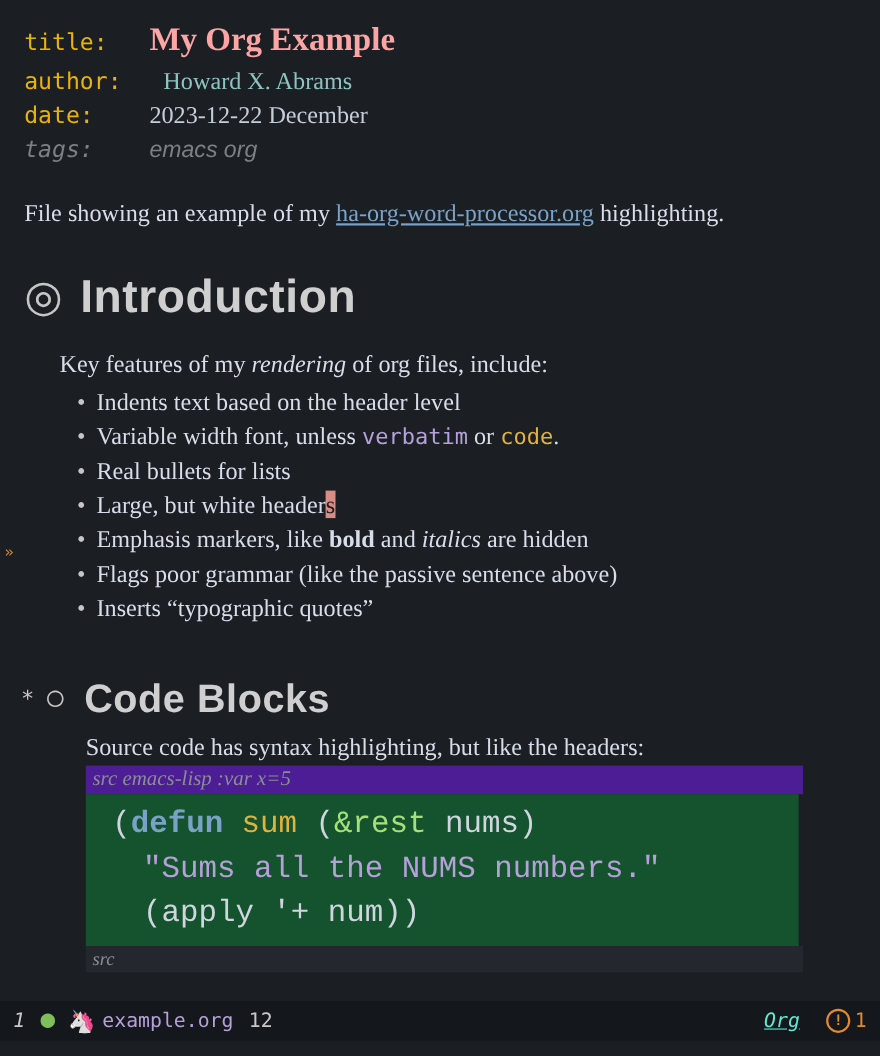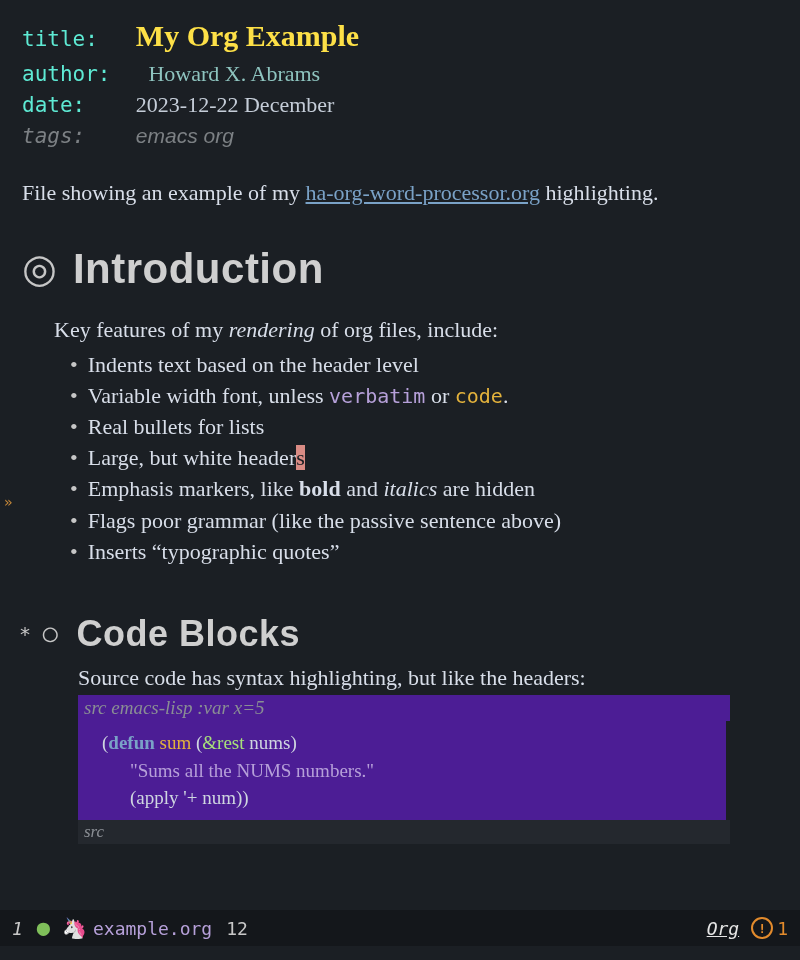--- a/index.html
+++ b/index.html
@@ -16,24 +16,24 @@
     padding: 14px 22px 0 22px;
     box-sizing: border-box;
     height: 908px;
     position: relative;
   }
   .meta-line {
     font-family: 'Menlo', 'Consolas', monospace;
     font-size: 21px;
     line-height: 1.45;
   }
-  .meta-key { color: #5eead4; text-align: right; }
+  .meta-key { color: #eab308; text-align: right; }
   .meta-key-italic { color: #7c8084; font-style: italic; }
   .title-val {
-    color: #fde047;
+    color: #fca5a5;
     font-weight: 700;
     font-size: 30px;
     font-family: Georgia, serif;
   }
   .author-val { color: #8ec4bf; font-family: Georgia, serif; font-size: 22px; }
   .date-val { color: #c5cdd8; font-family: Georgia, serif; font-size: 22px; }
   .tags-val { color: #7c8084; font-style: italic; font-family: Liberation Sans, sans-serif; font-size: 21px; }
   .body-text {
     font-size: 22px;
     line-height: 1.4;
@@ -112,23 +112,23 @@
   .src-header {
     font-family: Georgia, serif;
     font-style: italic;
     color: #8a8e94;
     font-size: 19px;
     background: #4c1d95;
     padding: 2px 6px;
     width: 640px;
   }
   .src-body {
-    background: #4c1d95;
-    font-family: Liberation Serif, serif;
-    font-size: 19px;
+    background: #14532d;
+    font-family: Liberation Mono, monospace;
+    font-size: 28px;
     padding: 8px 14px 8px 24px;
     width: 610px;
     line-height: 1.45;
   }
   .kw { color: #7aa2c7; font-weight: 600; }
   .fn { color: #e3b23c; }
   .amp { color: #a7e07a; }
   .str { color: #b6a0d9; }
   .sym { color: #cfd6e0; }
   .src-footer {
@@ -154,21 +154,21 @@
     font-size: 18px;
     padding: 0 12px;
     box-sizing: border-box;
   }
   .ml-win { color: #c8c8c8; font-style: italic; margin-right: 14px; }
   .ml-dot { color: #7fbf5a; font-size: 22px; margin-right: 12px; line-height: 0; }
   .ml-uni { color: #a07cc0; font-size: 20px; margin-right: 6px; }
   .ml-file { color: #b6a0d9; margin-right: 14px; }
   .ml-line { color: #c8c8c8; }
   .ml-spacer { flex: 1; }
-  .ml-mode { color: #e5e5e5; font-style: italic; margin-right: 12px; text-decoration: underline; }
+  .ml-mode { color: #5eead4; font-style: italic; margin-right: 24px; text-decoration: underline; }
   .ml-warn { color: #e38b2c; display:flex; align-items:center; gap:4px; }
   .ml-warn-icon {
     width: 18px; height: 18px; border: 2px solid #e38b2c; border-radius: 50%;
     display: inline-flex; align-items: center; justify-content: center;
     font-size: 13px; font-weight: 700; line-height: 1;
   }
 </style>
 </head>
 <body>
 

